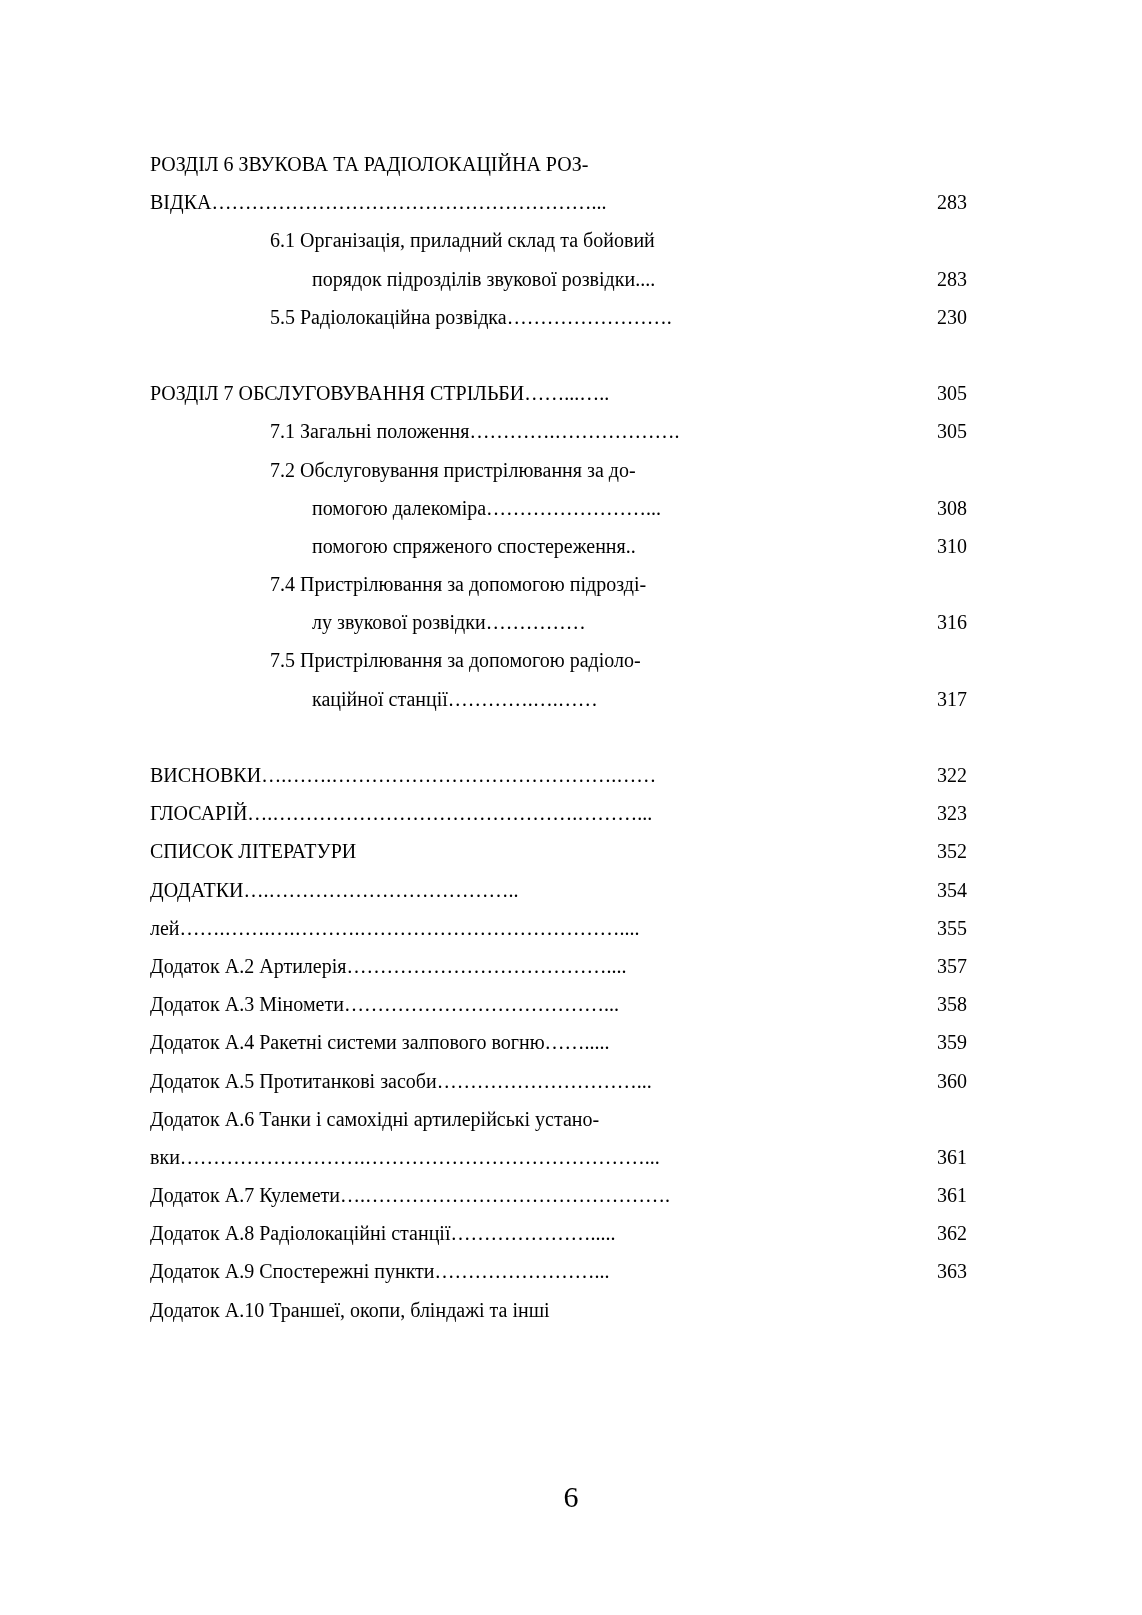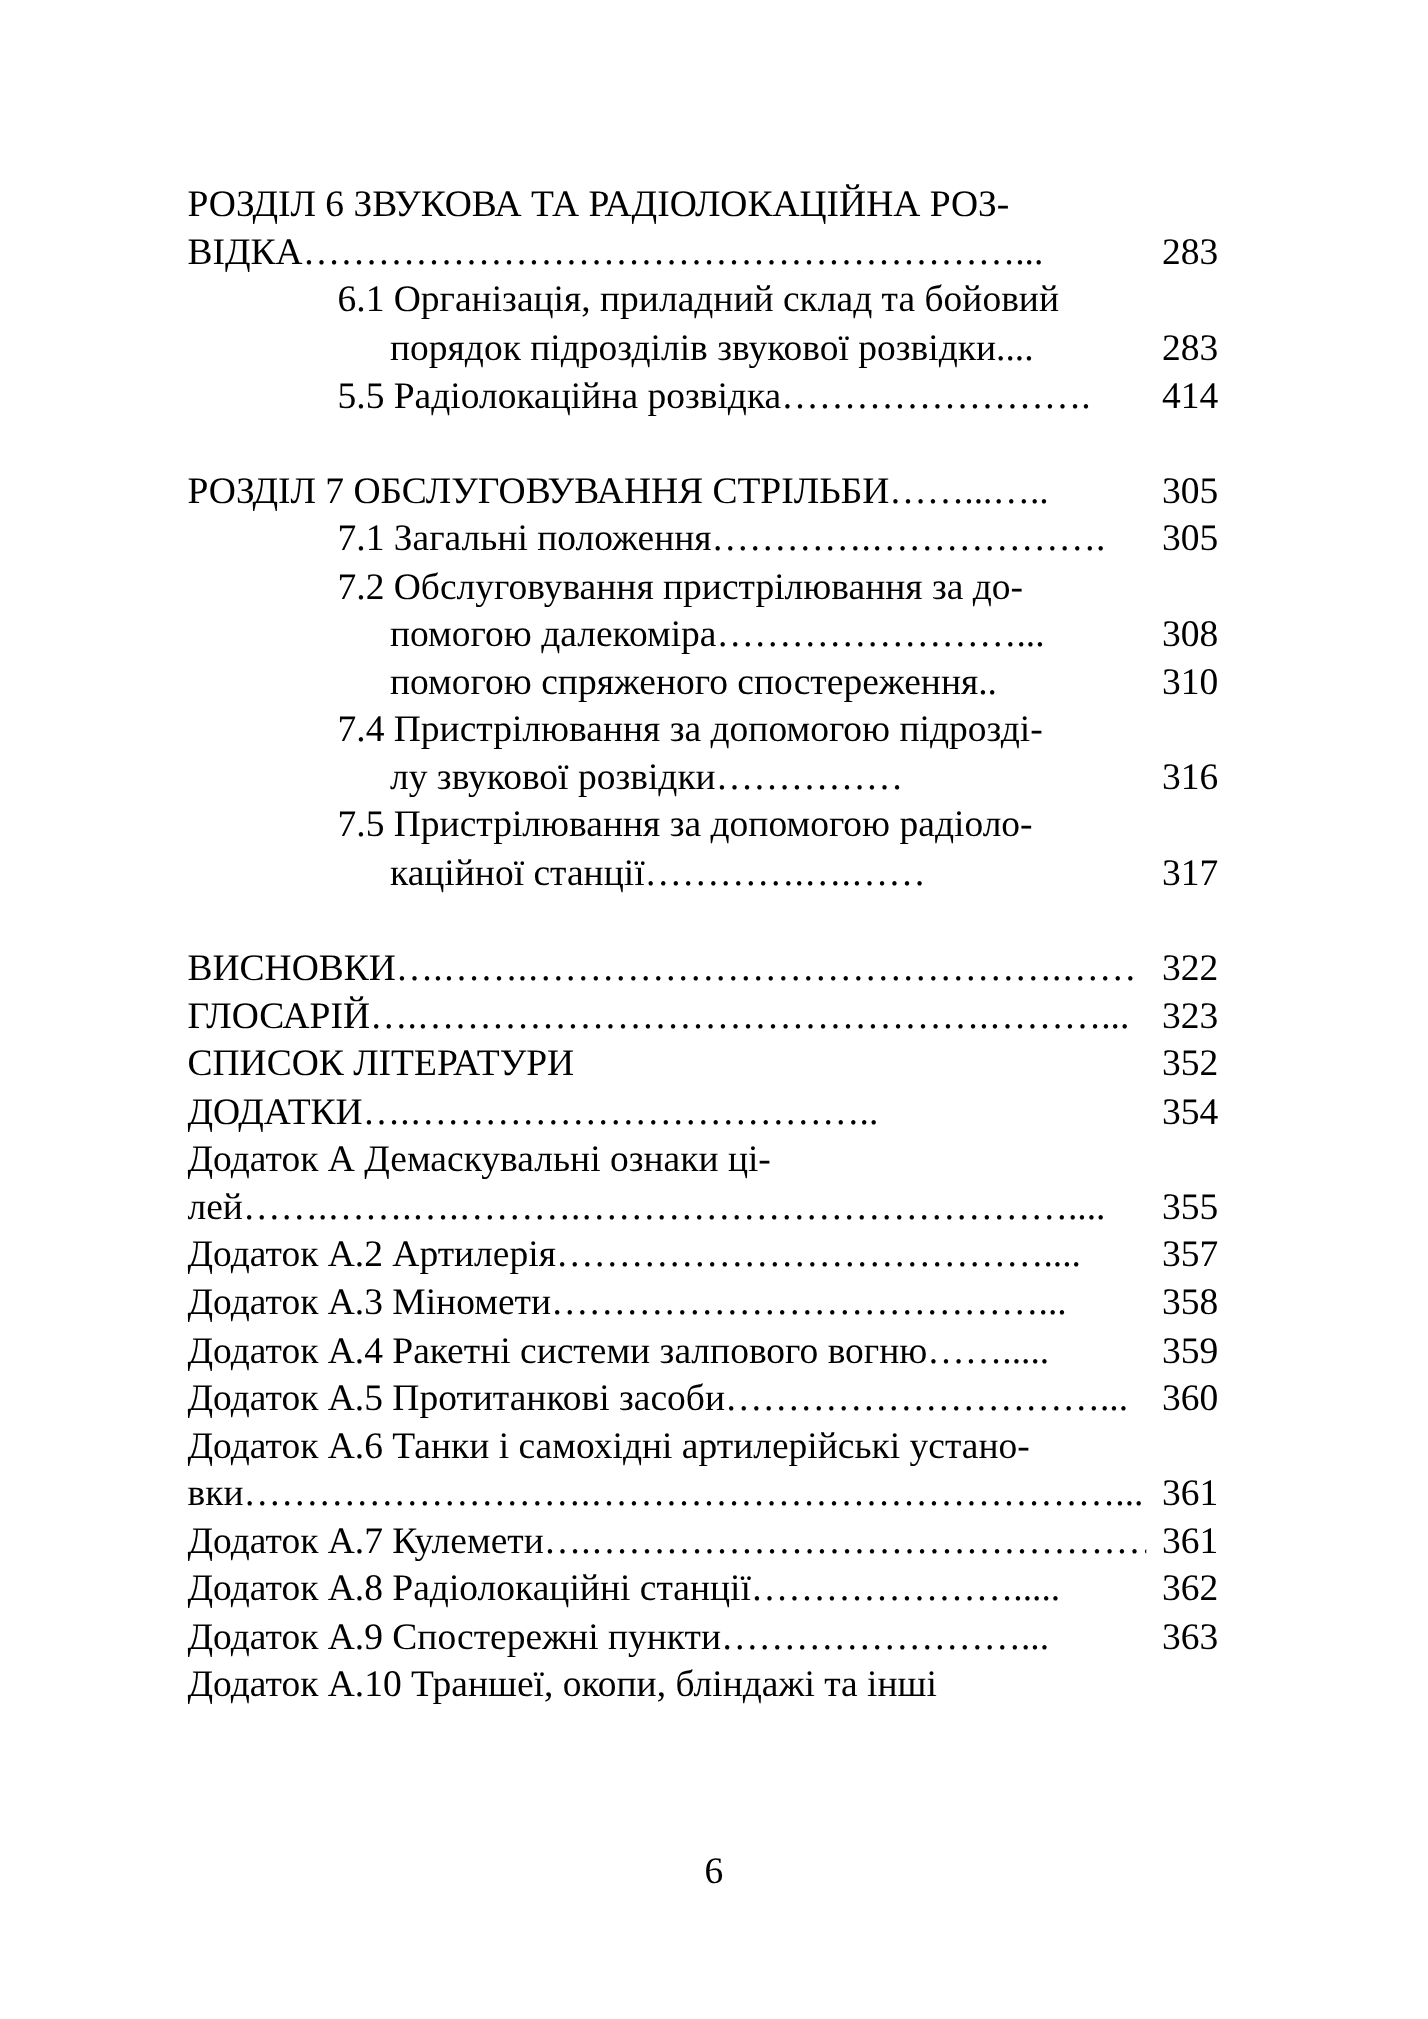--- a/index.html
+++ b/index.html
@@ -23,21 +23,21 @@
   .toc {
     position: absolute;
     top: 145px;
     left: 150px;
     right: 155px;
   }
   .row {
     display: flex;
     align-items: baseline;
     height: 38.2px;
-    font-size: 30px;
+    font-size: 20px;
     line-height: 38.2px;
     white-space: nowrap;
   }
   .row.spacer { height: 38.2px; }
   .row .txt {
     flex: 1 1 auto;
     overflow: hidden;
     white-space: nowrap;
   }
   .row .txt.ind1 { padding-left: 120px; }
@@ -73,21 +73,21 @@
       <div class="row">
     <span class="txt ind1">6.1 Організація, приладний склад та бойовий</span>
     <span class="pg"></span>
   </div>
       <div class="row">
     <span class="txt ind2">порядок підрозділів звукової розвідки....</span>
     <span class="pg">283</span>
   </div>
       <div class="row">
     <span class="txt ind1">5.5 Радіолокаційна розвідка…………………….</span>
-    <span class="pg">414</span>
+    <span class="pg">230</span>
   </div>
       <div class="row spacer"></div>
       <div class="row">
     <span class="txt">РОЗДІЛ 7 ОБСЛУГОВУВАННЯ СТРІЛЬБИ……...…..</span>
     <span class="pg">305</span>
   </div>
       <div class="row">
     <span class="txt ind1">7.1 Загальні положення………….……………….</span>
     <span class="pg">305</span>
   </div>
@@ -130,24 +130,20 @@
   </div>
       <div class="row">
     <span class="txt">СПИСОК ЛІТЕРАТУРИ</span>
     <span class="pg">352</span>
   </div>
       <div class="row">
     <span class="txt">ДОДАТКИ….………………………………..</span>
     <span class="pg">354</span>
   </div>
       <div class="row">
-    <span class="txt">Додаток А Демаскувальні ознаки ці-</span>
-    <span class="pg"></span>
-  </div>
-      <div class="row">
     <span class="txt">лей…….…….….……….…………………………………....</span>
     <span class="pg">355</span>
   </div>
       <div class="row">
     <span class="txt">Додаток А.2 Артилерія…………………………………....</span>
     <span class="pg">357</span>
   </div>
       <div class="row">
     <span class="txt">Додаток А.3 Міномети…………………………………...</span>
     <span class="pg">358</span>

